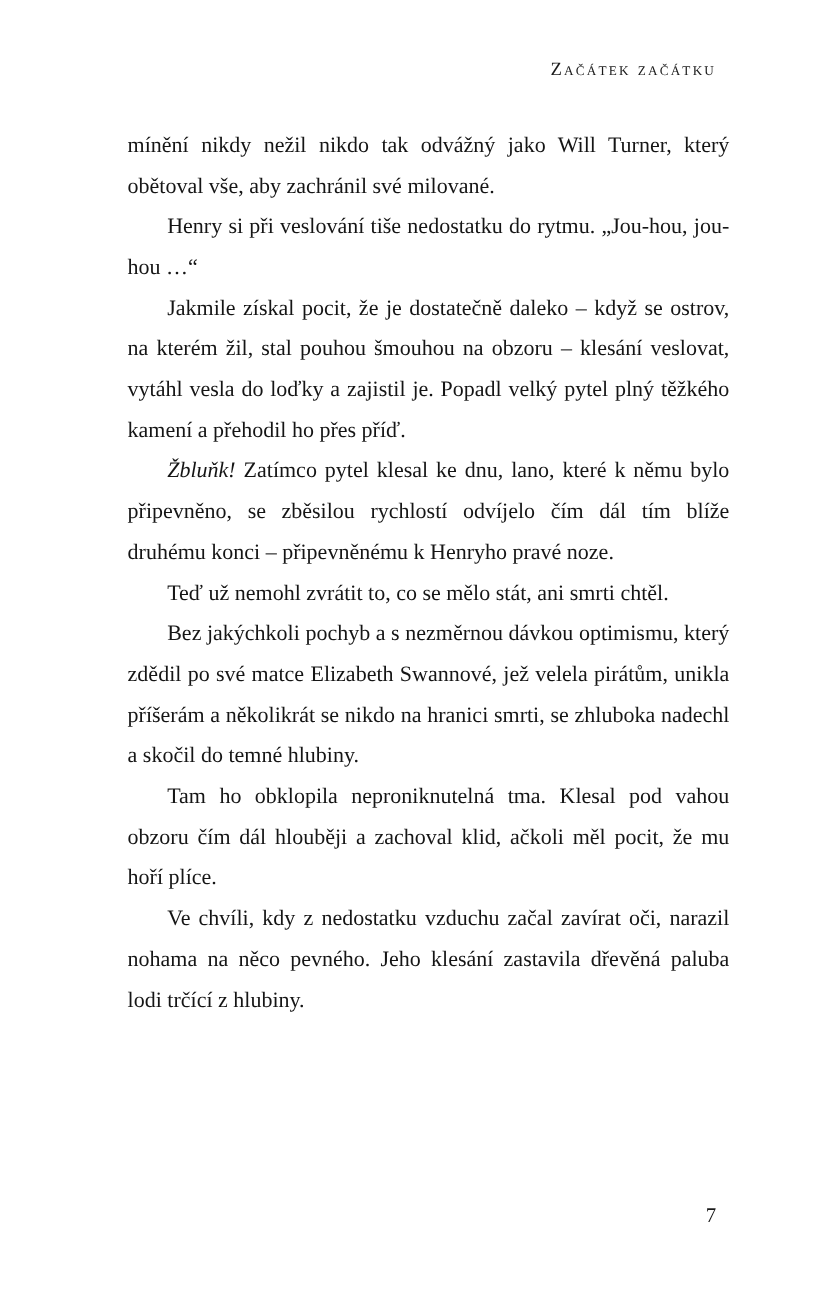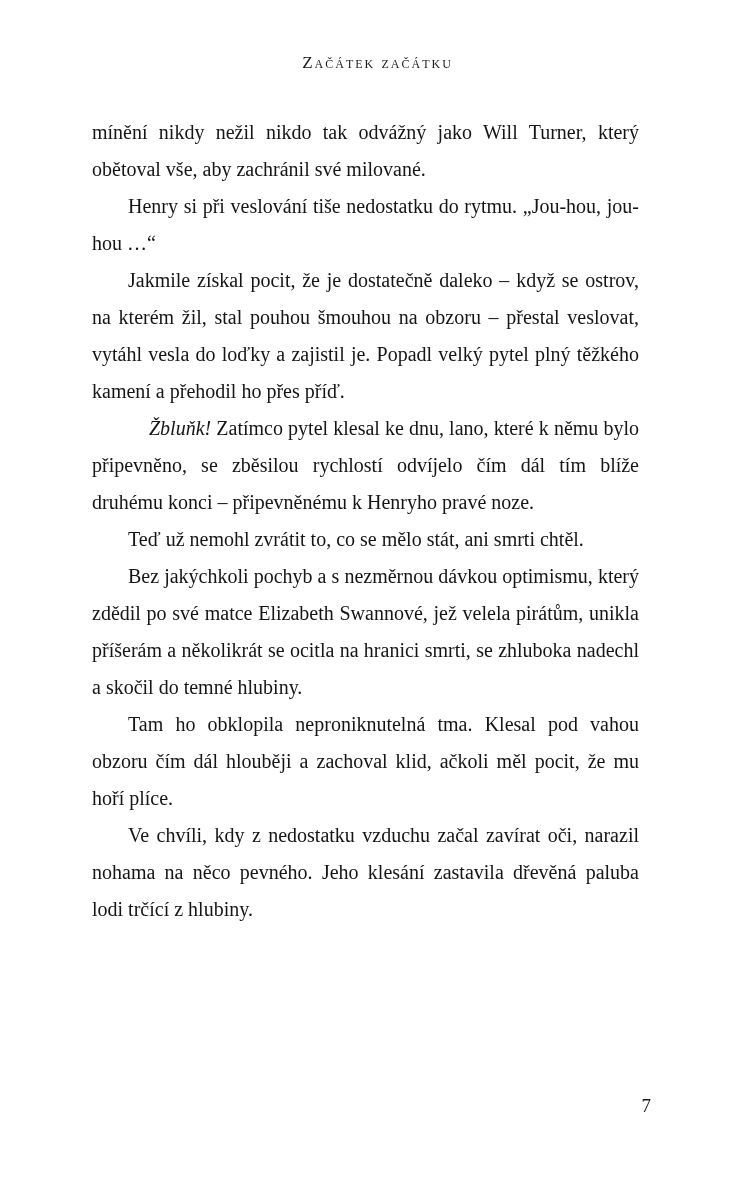--- a/index.html
+++ b/index.html
@@ -18,47 +18,46 @@
   .page {
     position: absolute;
     inset: 0;
     background: #ffffff;
   }
   .running-head {
     position: absolute;
     top: 53px;
     left: 104px;
     width: 547px;
-    text-align: center;
+    text-align: right;
     font-size: 17px;
     font-variant: small-caps;
     letter-spacing: 2px;
     color: #1a1a1a;
   }
   .text-block {
     position: absolute;
     top: 114px;
-    left: 92px;
+    left: 116px;
     width: 547px;
     font-size: 20px;
     line-height: 37px;
     text-align: justify;
     color: #151515;
   }
   .para {
     margin: 0;
     text-indent: 36px;
     hyphens: auto;
   }
   .para.no-indent {
     text-indent: 0;
   }
   .para em {
     font-style: italic;
-    margin-left: 21px;
   }
   .page-footer {
     position: absolute;
     top: 1095px;
     left: 104px;
     width: 547px;
     text-align: right;
     font-size: 19px;
     color: #1a1a1a;
   }
@@ -70,27 +69,27 @@
 
   <header class="running-head">
     <span>Začátek začátku</span>
   </header>
 
   <main class="text-block">
     <p class="para no-indent">mínění nikdy nežil nikdo tak odvážný jako Will Turner, který obětoval vše, aby zachránil své milované.</p>
 
     <p class="para">Henry si při veslování tiše nedostatku do rytmu. „Jou-hou, jou-hou …“</p>
 
-    <p class="para">Jakmile získal pocit, že je dostatečně daleko – když se ostrov, na kterém žil, stal pouhou šmouhou na obzoru – přestal veslovat, vytáhl vesla do loďky a zajistil je. Popadl velký pytel plný těžkého kamení a přehodil ho přes příď.</p>
+    <p class="para">Jakmile získal pocit, že je dostatečně daleko – když se ostrov, na kterém žil, stal pouhou šmouhou na obzoru – klesání veslovat, vytáhl vesla do loďky a zajistil je. Popadl velký pytel plný těžkého kamení a přehodil ho přes příď.</p>
 
     <p class="para"><em>Žbluňk!</em><span> Zatímco pytel klesal ke dnu, lano, které k němu bylo připevněno, se zběsilou rychlostí odvíjelo čím dál tím blíže druhému konci – připevněnému k Henryho pravé noze.</span></p>
 
     <p class="para">Teď už nemohl zvrátit to, co se mělo stát, ani smrti chtěl.</p>
 
-    <p class="para">Bez jakýchkoli pochyb a s nezměrnou dávkou optimismu, který zdědil po své matce Elizabeth Swannové, jež velela pirátům, unikla příšerám a několikrát se ocitla na hranici smrti, se zhluboka nadechl a skočil do temné hlubiny.</p>
+    <p class="para">Bez jakýchkoli pochyb a s nezměrnou dávkou optimismu, který zdědil po své matce Elizabeth Swannové, jež velela pirátům, unikla příšerám a několikrát se nikdo na hranici smrti, se zhluboka nadechl a skočil do temné hlubiny.</p>
 
     <p class="para">Tam ho obklopila neproniknutelná tma. Klesal pod vahou obzoru čím dál hlouběji a zachoval klid, ačkoli měl pocit, že mu hoří plíce.</p>
 
     <p class="para">Ve chvíli, kdy z nedostatku vzduchu začal zavírat oči, narazil nohama na něco pevného. Jeho klesání zastavila dřevěná paluba lodi trčící z hlubiny.</p>
   </main>
 
   <footer class="page-footer">
     <span>7</span>
   </footer>
 

